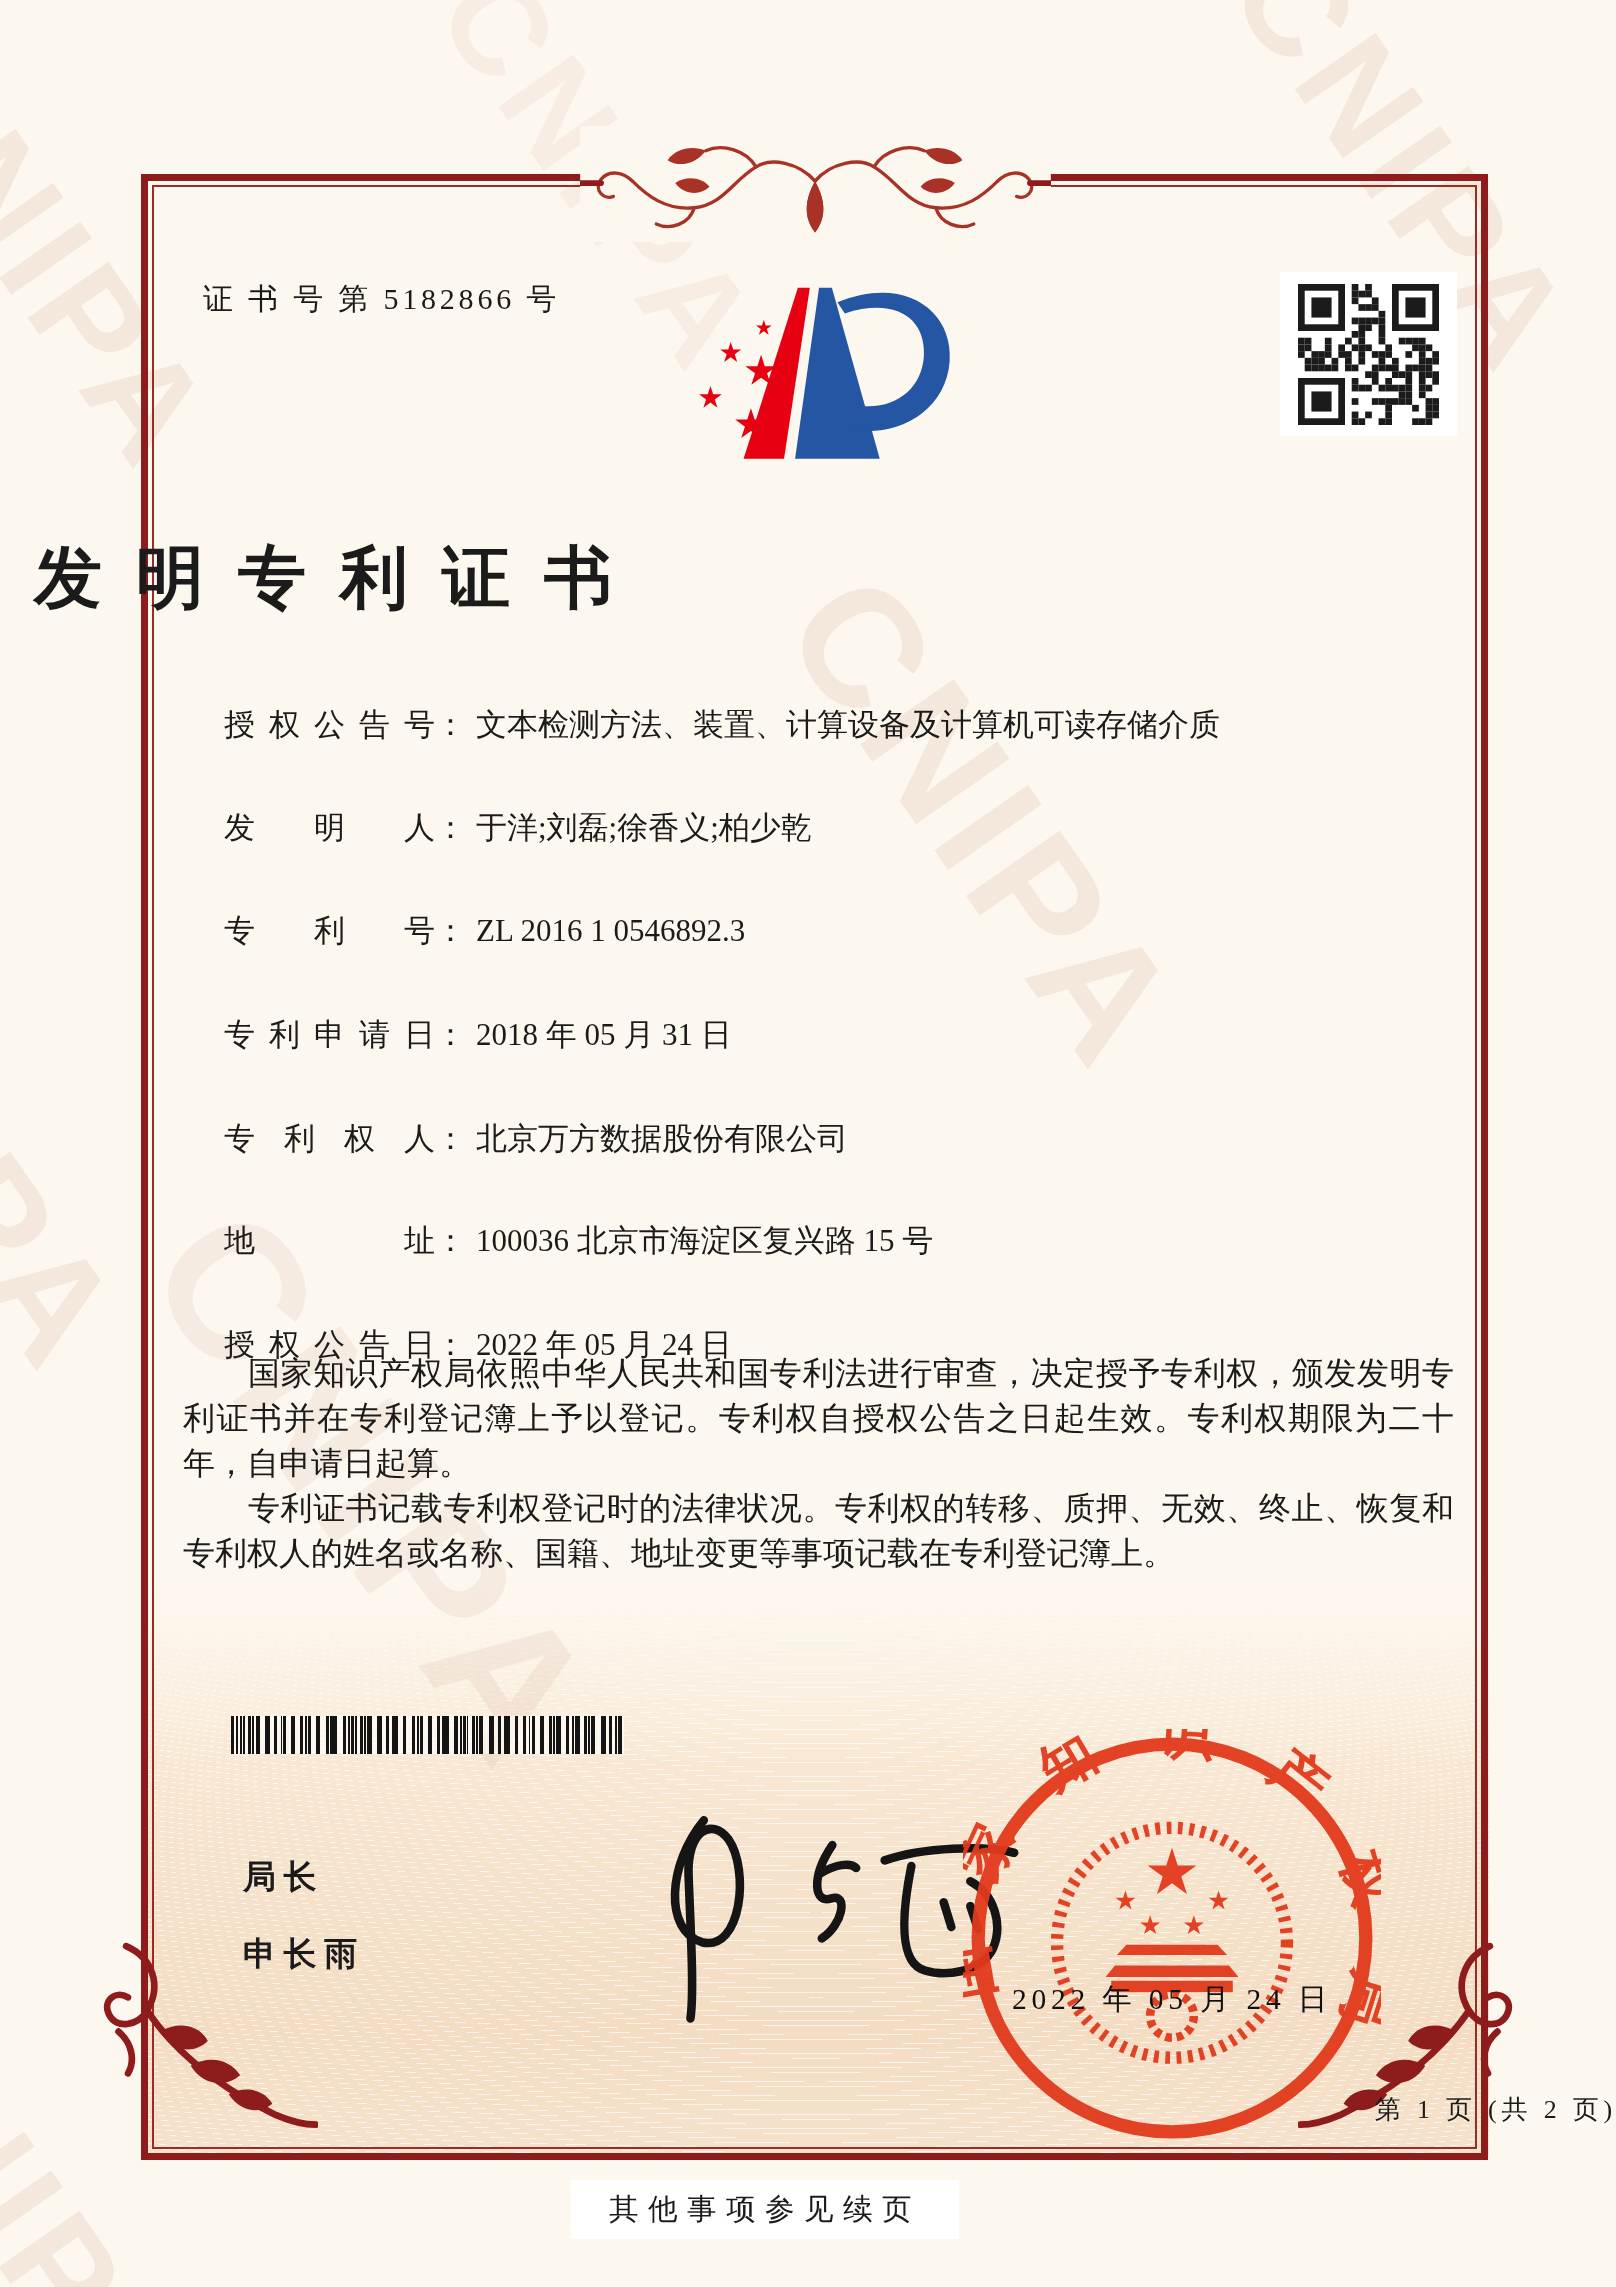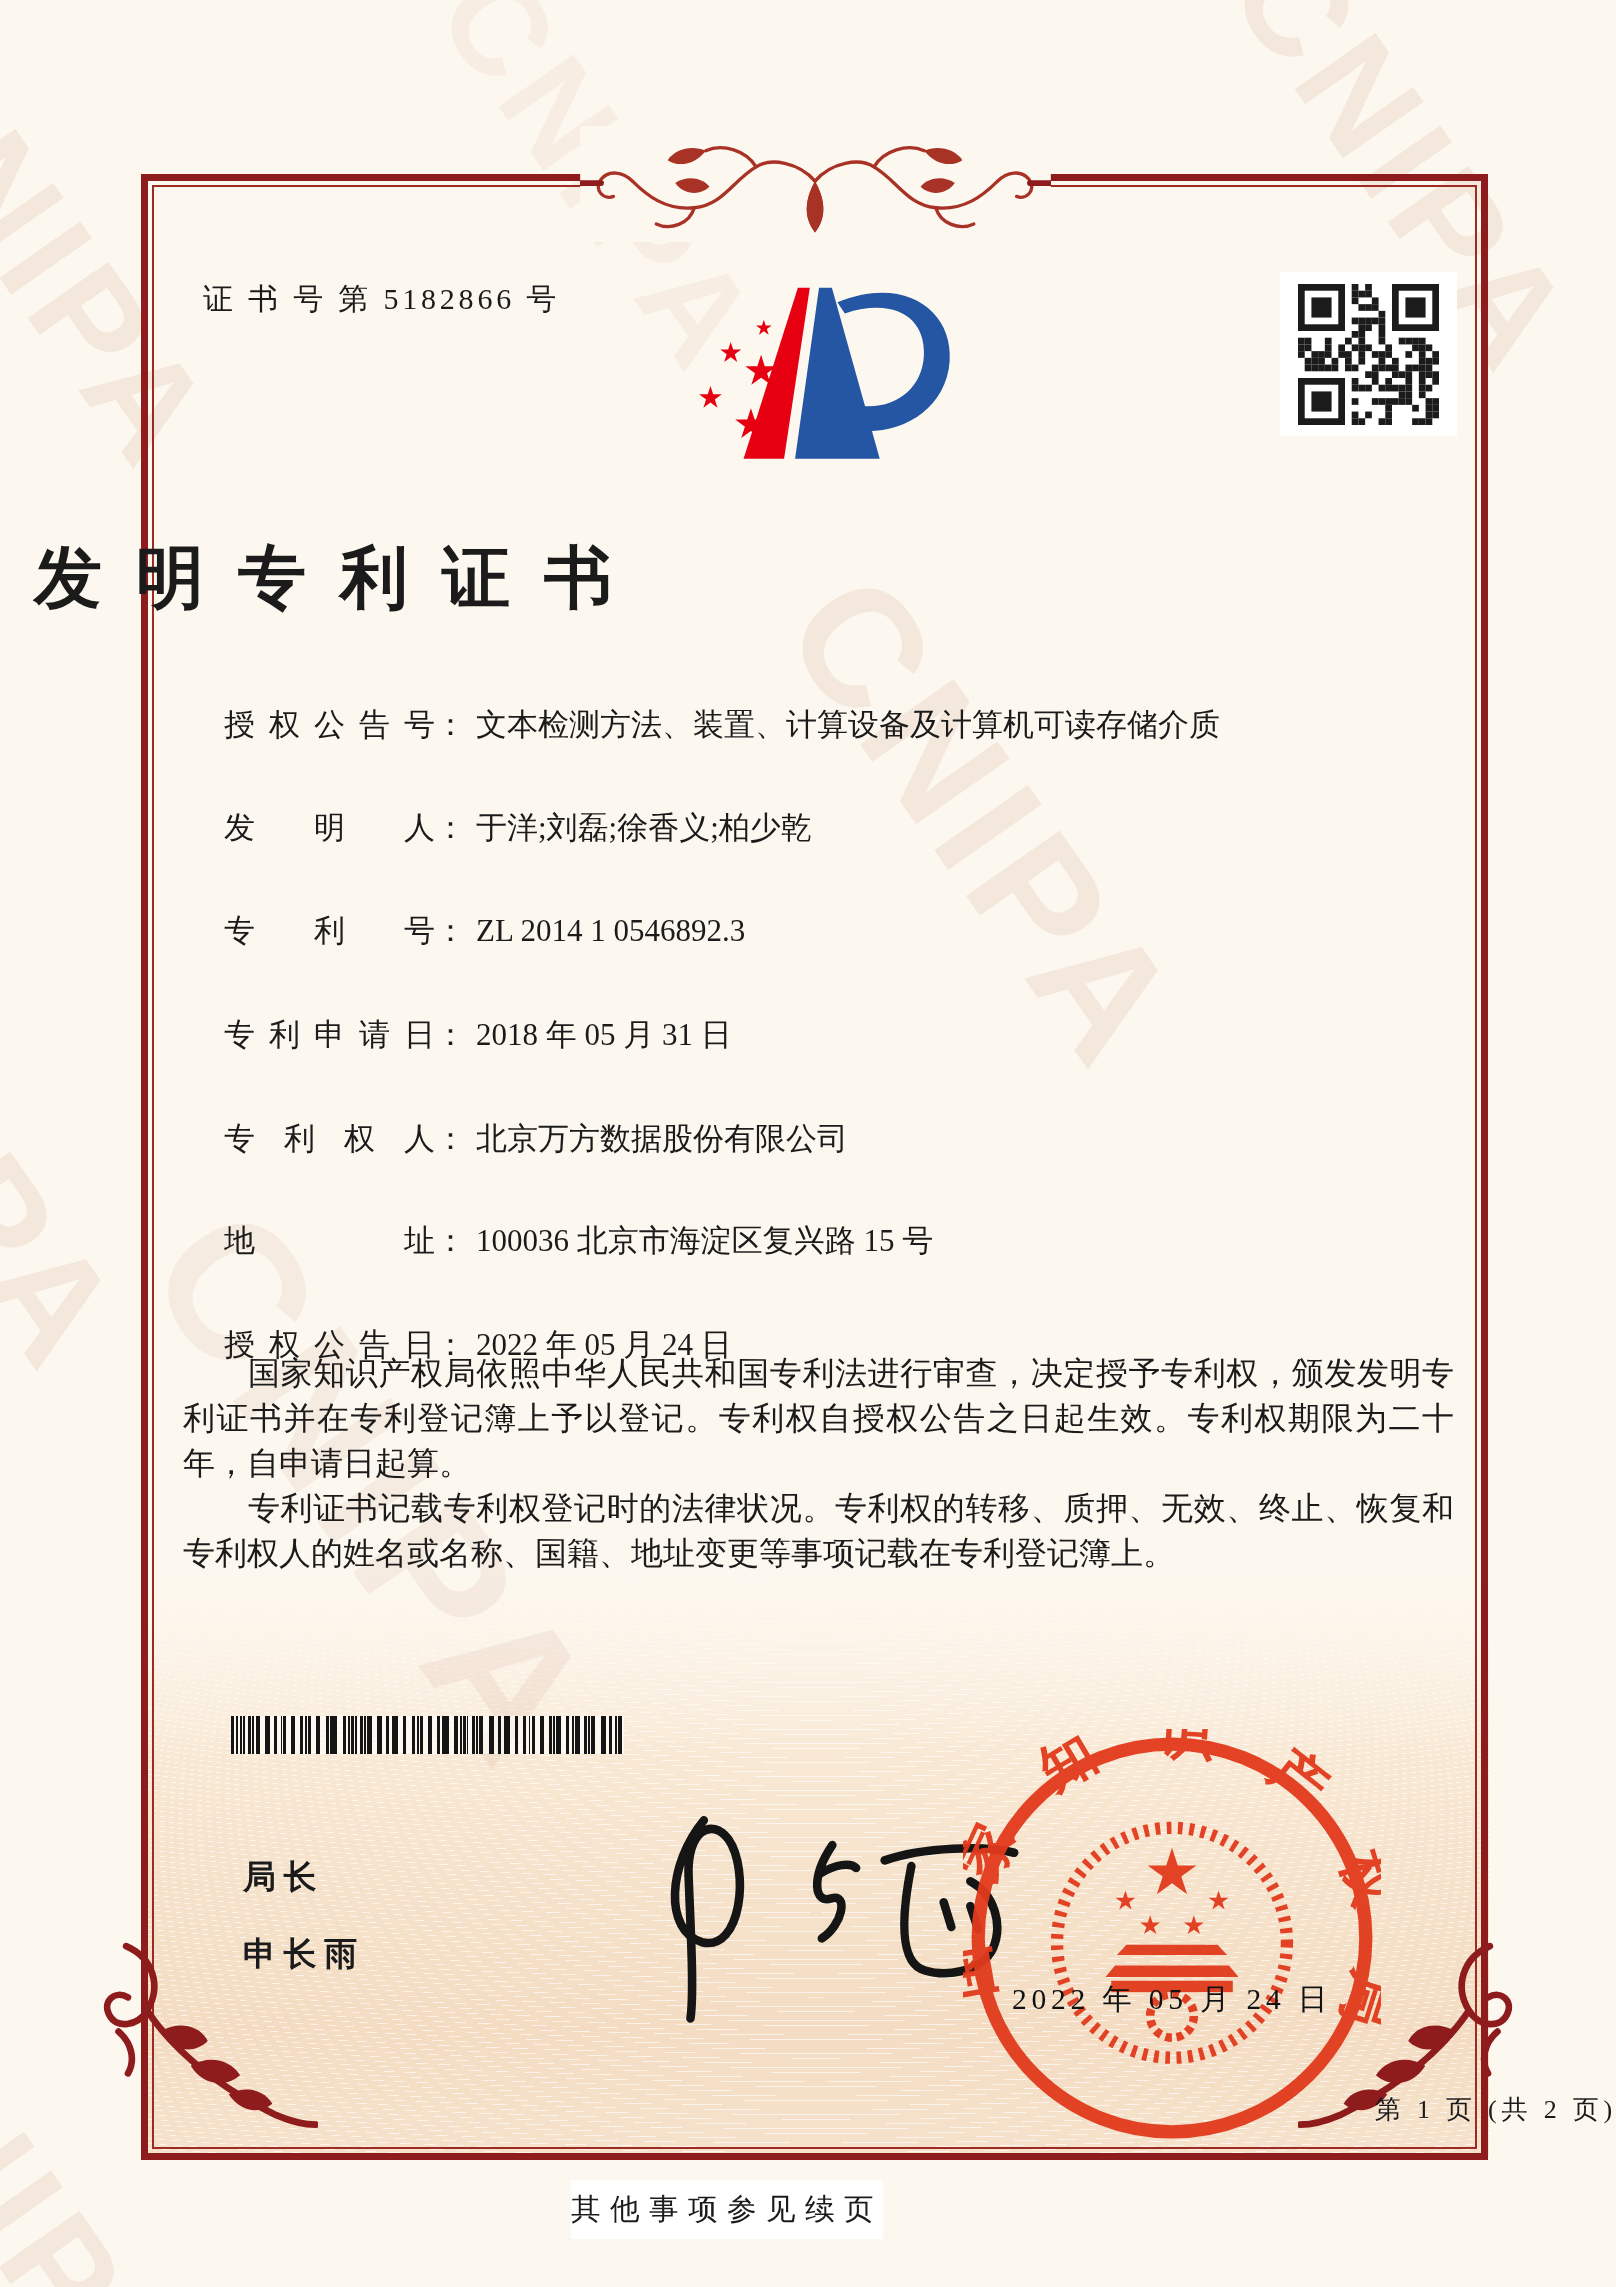--- a/index.html
+++ b/index.html
@@ -59,21 +59,21 @@
 
   .signature{position:absolute;left:561px;top:1805px;z-index:4;}
 
   .seal{position:absolute;left:963px;top:1729px;z-index:5;}
   .seal-date{position:absolute;left:1001px;top:1980px;width:342px;text-align:center;font-size:29.5px;
              letter-spacing:4.8px;color:#111;z-index:6;white-space:nowrap;}
 
   .page-no{position:absolute;left:0;right:0;top:2092px;text-align:right;font-size:26px;
            letter-spacing:4.8px;z-index:4;margin-left:48px;}
 
-  .cont-note{position:absolute;left:571px;top:2180px;width:312px;height:59px;background:#ffffff;
+  .cont-note{position:absolute;left:571px;top:2180px;width:388px;height:59px;background:#ffffff;
              text-align:center;line-height:59px;font-size:29.5px;letter-spacing:9.5px;z-index:4;}
 </style>
 </head>
 <body>
 
 <div class="page">
 
   <div class="lower-bg"></div>
 
   <div class="wm" style="left:-28.5px;top:9.5px;font-size:143px;">CNIPA</div>
@@ -294,21 +294,21 @@
 
   <h1 class="title">发明专利证书</h1>
 
   <div class="frow" style="top:704px">
     <span class="flabel">授权公告号</span><span class="fcolon">：</span><span class="fvalue">文本检测方法、装置、计算设备及计算机可读存储介质</span>
   </div>
   <div class="frow" style="top:807px">
     <span class="flabel">发明人</span><span class="fcolon">：</span><span class="fvalue">于洋;刘磊;徐香义;柏少乾</span>
   </div>
   <div class="frow" style="top:910px">
-    <span class="flabel">专利号</span><span class="fcolon">：</span><span class="fvalue">ZL 2014 1 0546892.3</span>
+    <span class="flabel">专利号</span><span class="fcolon">：</span><span class="fvalue">ZL 2016 1 0546892.3</span>
   </div>
   <div class="frow" style="top:1014px">
     <span class="flabel">专利申请日</span><span class="fcolon">：</span><span class="fvalue">2018 年 05 月 31 日</span>
   </div>
   <div class="frow" style="top:1118px">
     <span class="flabel">专利权人</span><span class="fcolon">：</span><span class="fvalue">北京万方数据股份有限公司</span>
   </div>
   <div class="frow" style="top:1220px">
     <span class="flabel">地址</span><span class="fcolon">：</span><span class="fvalue">100036 北京市海淀区复兴路 15 号</span>
   </div>

